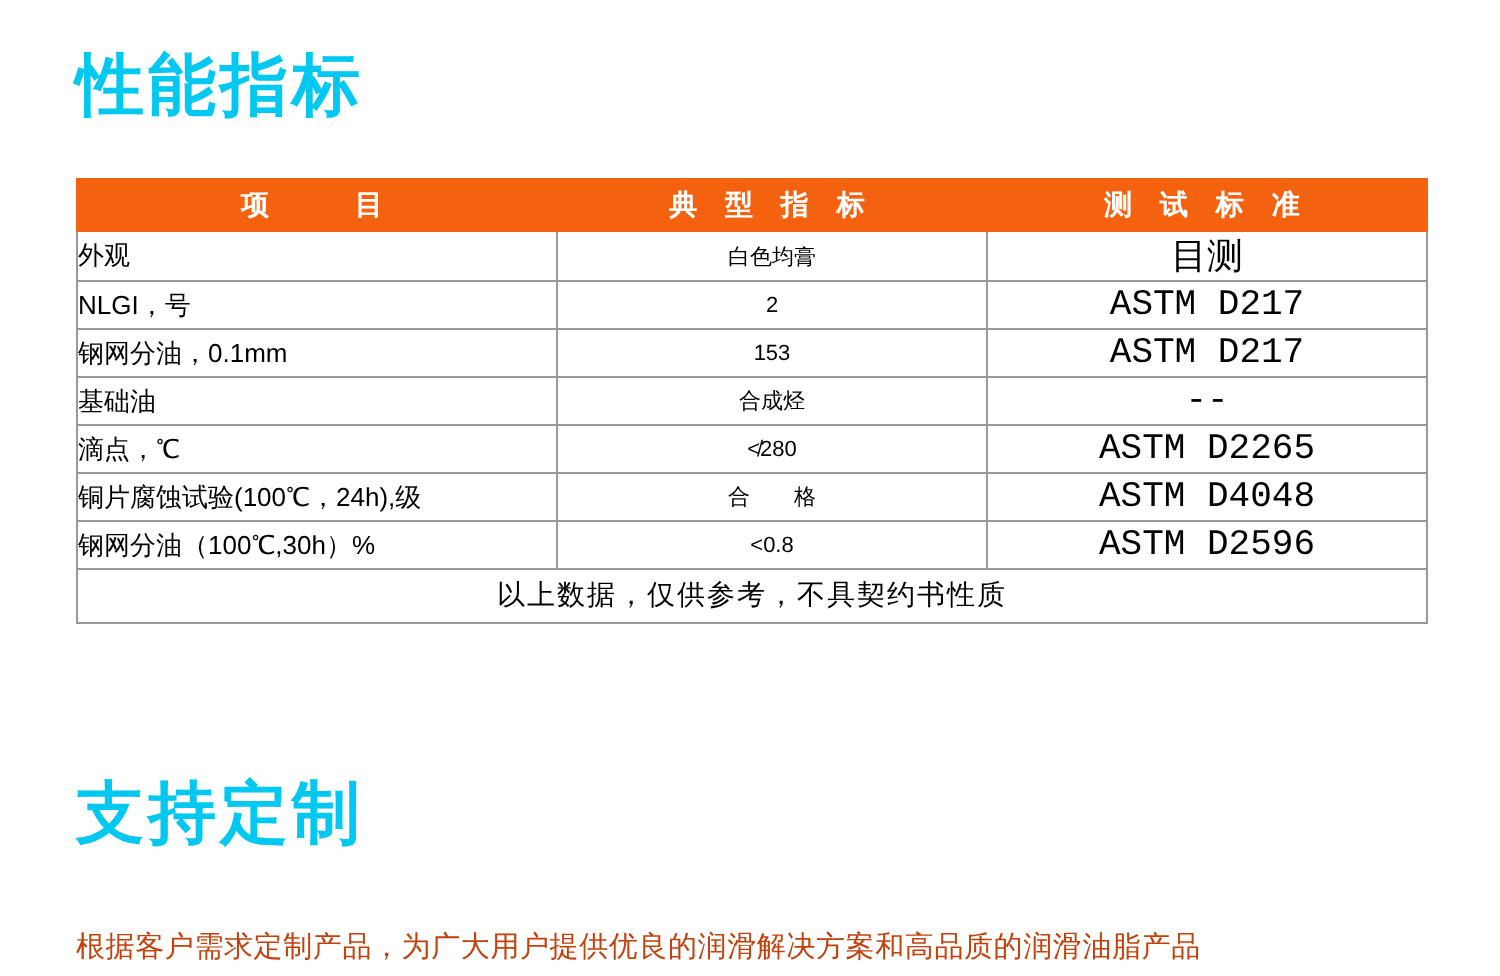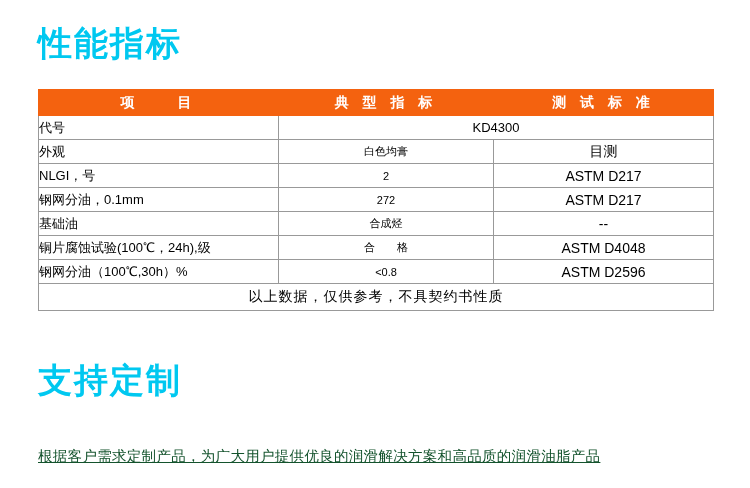--- a/index.html
+++ b/index.html
@@ -29,21 +29,21 @@
     line-height: 1;
     white-space: nowrap;
     text-align: center;
   }
   #heading-performance {
     left: 38px;
     top: 26px;
   }
   #heading-custom {
     left: 38px;
-    top: 363px;
+    top: 390px;
   }
   .table-wrap {
     position: absolute;
     left: 38px;
     top: 89px;
     width: 675px;
   }
   table.spec {
     border-collapse: collapse;
     width: 675px;
@@ -69,42 +69,41 @@
   td.item {
     padding-left: 8px;
     text-align: left;
     font-size: 13px;
   }
   td.val, td.std {
     text-align: center;
     font-size: 11px;
   }
   td.std {
-    font-family: Liberation Sans, sans-serif;
-    font-size: 14px;
+    font-family: Liberation Mono, monospace;
+    font-size: 18px;
   }
   td.merged {
     text-align: center;
   }
   tr.note td {
     text-align: center;
     font-size: 14px;
     height: 26px;
     letter-spacing: 1px;
     margin-top: 24px;
   }
   .footnote {
     position: absolute;
     left: 38px;
-    top: 447px;
+    top: 464px;
     font-size: 14.5px;
-    color: #14532d;
+    color: #c2410c;
     letter-spacing: 0.3px;
     white-space: nowrap;
-    text-decoration: underline;
   }
   .col1 { width: 240px; }
   .col2 { width: 215px; }
   .col3 { width: 220px; }
 </style>
 </head>
 <body>
 
 <div class="page">
 
@@ -119,42 +118,43 @@
       </colgroup>
       <thead>
         <tr>
           <th>项　　目</th>
           <th>典 型 指 标</th>
           <th>测 试 标 准</th>
         </tr>
       </thead>
       <tbody>
         <tr>
-          <td class="item">代号</td>
-          <td class="merged" colspan="2">KD4300</td>
-        </tr>
-        <tr>
           <td class="item">外观</td>
           <td class="val">白色均膏</td>
           <td class="std">目测</td>
         </tr>
         <tr>
           <td class="item">NLGI，号</td>
           <td class="val">2</td>
           <td class="std">ASTM D217</td>
         </tr>
         <tr>
           <td class="item">钢网分油，0.1mm</td>
-          <td class="val">272</td>
+          <td class="val">153</td>
           <td class="std">ASTM D217</td>
         </tr>
         <tr>
           <td class="item">基础油</td>
           <td class="val">合成烃</td>
           <td class="std">--</td>
+        </tr>
+        <tr>
+          <td class="item">滴点，℃</td>
+          <td class="val">≮280</td>
+          <td class="std">ASTM D2265</td>
         </tr>
         <tr>
           <td class="item">铜片腐蚀试验(100℃，24h),级</td>
           <td class="val">合　　格</td>
           <td class="std">ASTM D4048</td>
         </tr>
         <tr>
           <td class="item">钢网分油（100℃,30h）%</td>
           <td class="val">&lt;0.8</td>
           <td class="std">ASTM D2596</td>

